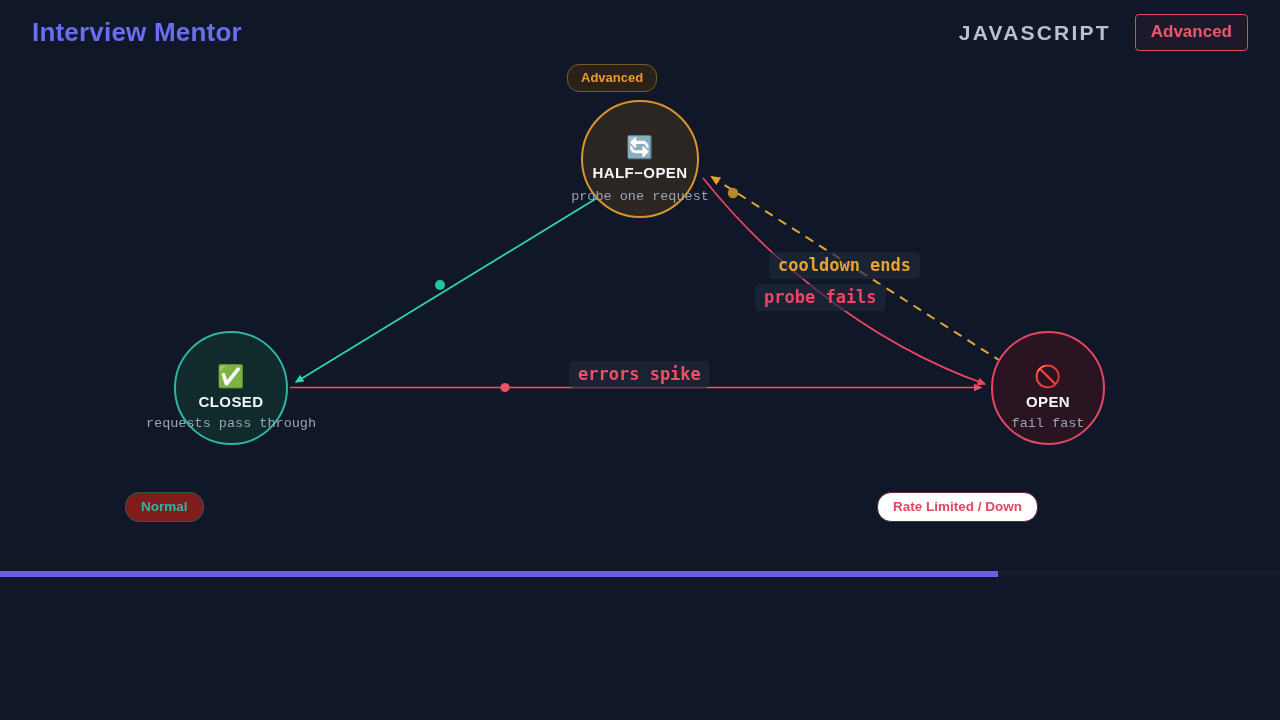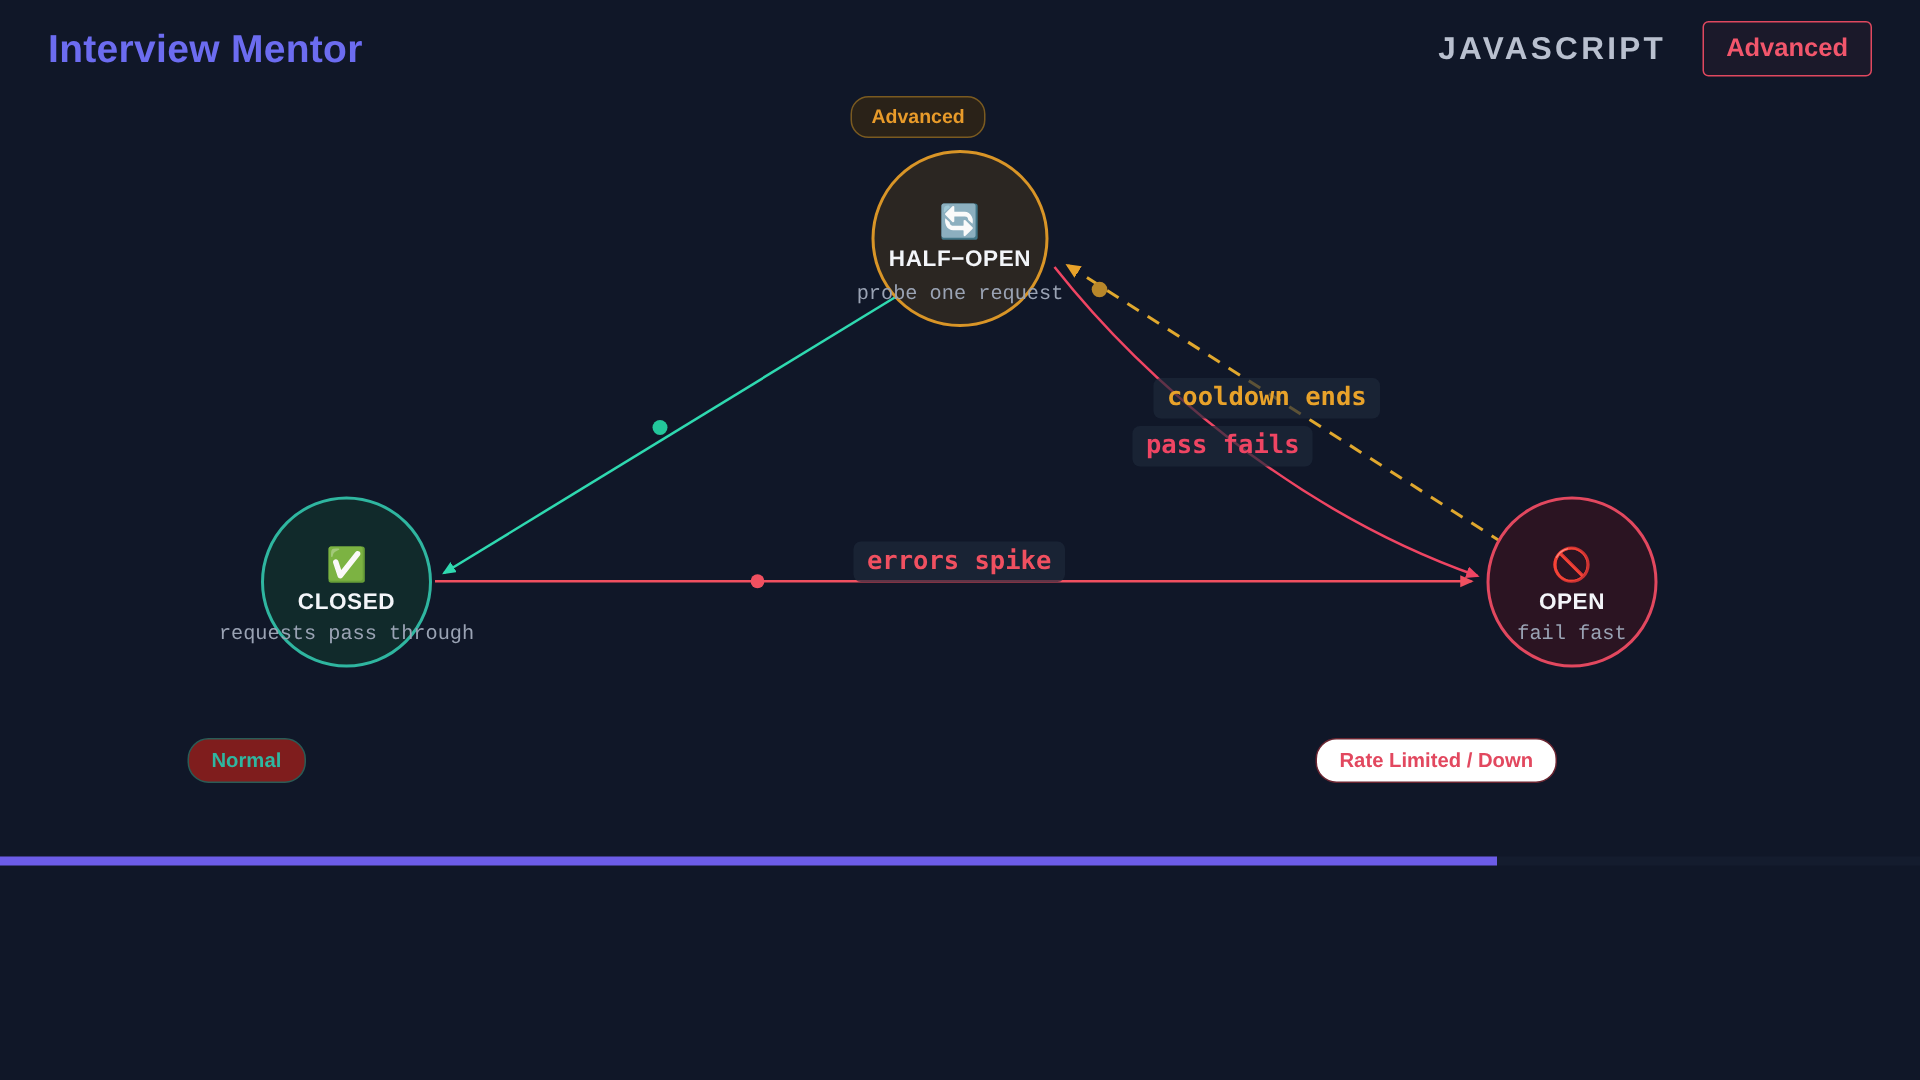--- a/index.html
+++ b/index.html
@@ -163,21 +163,21 @@
     </g>
 
     <g>
       <line x1="1002" y1="362" x2="712" y2="177" stroke="#e0a82e" stroke-width="2" stroke-dasharray="9 7" marker-end="url(#ah-amber)"></line>
       <circle cx="733" cy="193" r="5.2" fill="#b8872a"></circle>
     </g>
   </svg>
 
   <div class="elabel" id="lbl-errors-spike">errors spike</div>
   <div class="elabel" id="lbl-cooldown-ends">cooldown ends</div>
-  <div class="elabel" id="lbl-probe-fails">pass fails</div>
+  <div class="elabel" id="lbl-probe-fails">probe fails</div>
 
   <div class="state-tag" id="tag-recovery">Advanced</div>
 
   <div class="node" id="node-closed">
     <div class="nicon">✅</div>
     <div class="nlabel">CLOSED</div>
     <div class="nsub">requests pass through</div>
   </div>
 
   <div class="node" id="node-half">

